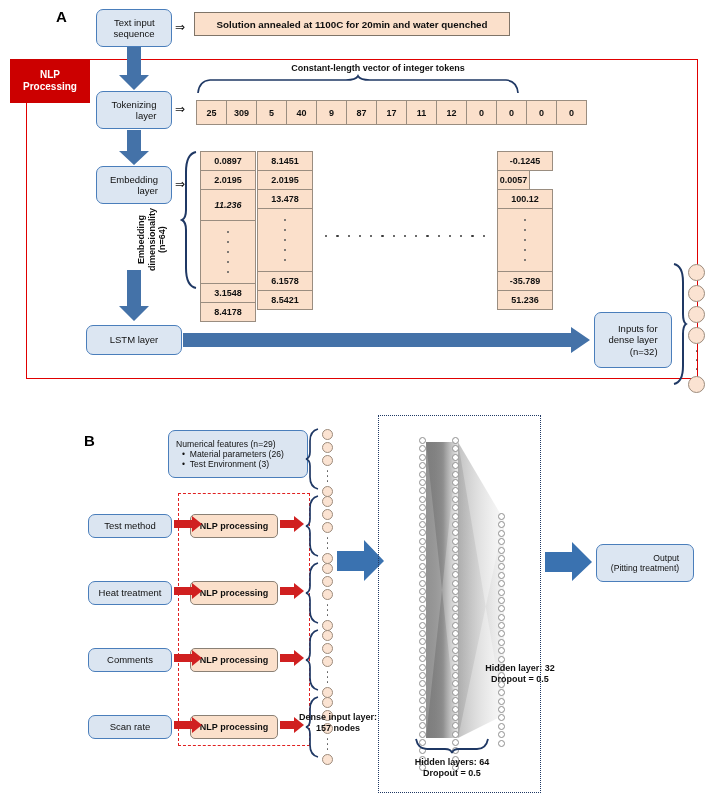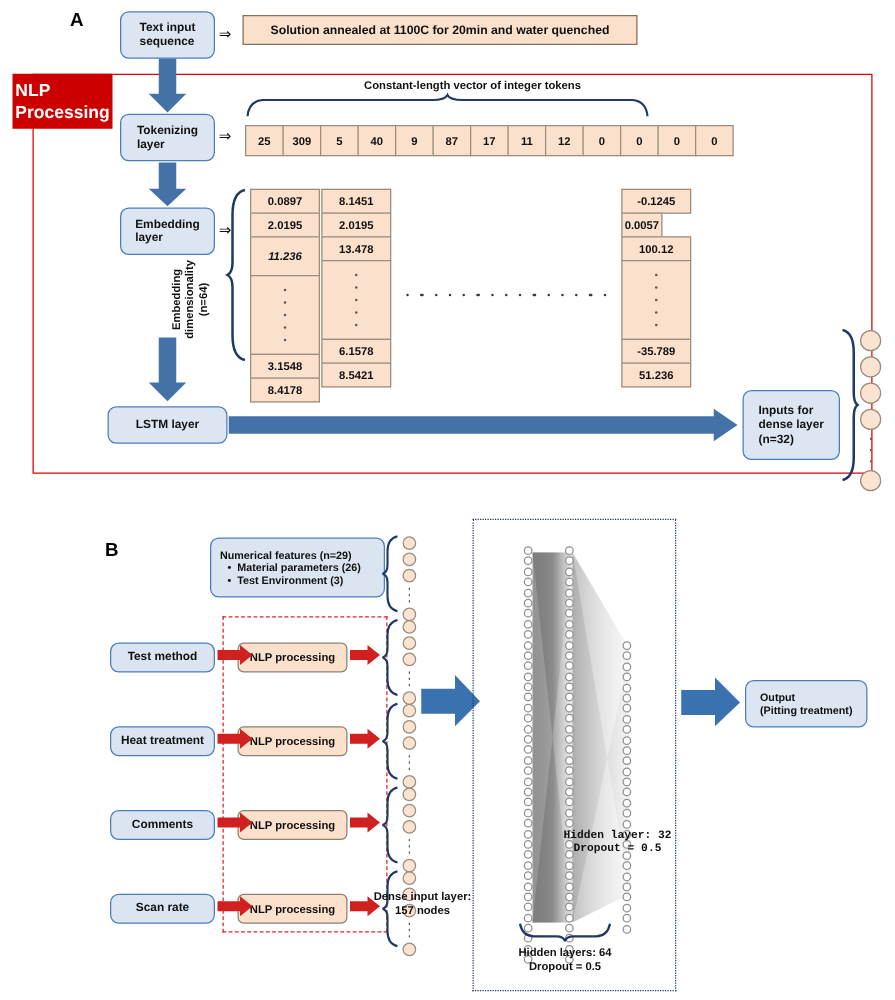--- a/index.html
+++ b/index.html
@@ -5,22 +5,22 @@
   html,body{margin:0;padding:0;background:#ffffff;}
   body{width:716px;height:800px;position:relative;overflow:hidden;
        font-family:"Liberation Sans","DejaVu Sans",sans-serif;
        color:#111111;-webkit-font-smoothing:antialiased;}
   .abs{position:absolute;}
   .panel-letter{font-weight:bold;font-size:15px;color:#000;}
 
   
   .bluebox{
     background:#dce6f2;border:1.3px solid #4a7ebb;border-radius:7px;
-    display:flex;align-items:center;justify-content:center;text-align:left;
-    font-weight:bold;font-size:9.5px;line-height:1.18;color:#101010;
+    display:flex;align-items:center;justify-content:center;text-align:right;
+    font-weight:normal;font-size:9.5px;line-height:1.18;color:#101010;
     box-sizing:border-box;padding:2px 3px;
   }
   .bluebox.soft{background:#dbe5f1;}
   
   .peachbox{
     background:#fbe0cb;border:1px solid #9a8d80;
     display:flex;align-items:center;justify-content:center;text-align:center;
     font-weight:bold;font-size:9px;color:#101010;box-sizing:border-box;
   }
   .nlpbox{
@@ -29,22 +29,22 @@
     font-weight:bold;font-size:9px;color:#101010;box-sizing:border-box;
   }
   .sentencebox{
     background:#fbe0cb;border:1.2px solid #7f7468;
     display:flex;align-items:center;justify-content:center;text-align:center;
     font-weight:bold;font-size:9.8px;color:#101010;box-sizing:border-box;
     padding:0 6px;
   }
   
   .redtag{
-    background:#cc0000;color:#ffffff;font-weight:bold;font-size:14px;
-    display:flex;align-items:center;justify-content:center;text-align:left;
+    background:#cc0000;color:#ffffff;font-weight:bold;font-size:10px;
+    display:flex;align-items:center;justify-content:center;text-align:center;
     line-height:1.2;box-sizing:border-box;
   }
   .redframe{border:1.6px solid #e00000;box-sizing:border-box;}
   .dotframe{border:1.7px dotted #1f3864;box-sizing:border-box;}
   .dotframe-red{border:1.5px dashed #e02020;box-sizing:border-box;}
 
   .caption{font-weight:bold;font-size:9px;color:#101010;text-align:center;line-height:1.22;}
   .vert{writing-mode:vertical-rl;transform:rotate(180deg);}
   .arrowglyph{font-size:12px;color:#111;line-height:1;}
   .node{border-radius:50%;background:#fbe3d2;border:1.1px solid #9c8b7c;box-sizing:border-box;}
@@ -482,21 +482,21 @@
     <div class="nn-node" style="width: 7px; height: 7px; border-radius: 50%; background: rgb(255, 255, 255); border: 0.8px solid rgb(143, 143, 143); box-sizing: border-box; margin-bottom: 1.4px;"></div>
     <div class="nn-node" style="width: 7px; height: 7px; border-radius: 50%; background: rgb(255, 255, 255); border: 0.8px solid rgb(143, 143, 143); box-sizing: border-box; margin-bottom: 1.4px;"></div>
     <div class="nn-node" style="width: 7px; height: 7px; border-radius: 50%; background: rgb(255, 255, 255); border: 0.8px solid rgb(143, 143, 143); box-sizing: border-box; margin-bottom: 1.4px;"></div>
     <div class="nn-node" style="width: 7px; height: 7px; border-radius: 50%; background: rgb(255, 255, 255); border: 0.8px solid rgb(143, 143, 143); box-sizing: border-box; margin-bottom: 1.4px;"></div>
     <div class="nn-node" style="width: 7px; height: 7px; border-radius: 50%; background: rgb(255, 255, 255); border: 0.8px solid rgb(143, 143, 143); box-sizing: border-box; margin-bottom: 1.4px;"></div>
     <div class="nn-node" style="width: 7px; height: 7px; border-radius: 50%; background: rgb(255, 255, 255); border: 0.8px solid rgb(143, 143, 143); box-sizing: border-box; margin-bottom: 1.4px;"></div>
     <div class="nn-node" style="width: 7px; height: 7px; border-radius: 50%; background: rgb(255, 255, 255); border: 0.8px solid rgb(143, 143, 143); box-sizing: border-box; margin-bottom: 1.4px;"></div>
     <div class="nn-node" style="width: 7px; height: 7px; border-radius: 50%; background: rgb(255, 255, 255); border: 0.8px solid rgb(143, 143, 143); box-sizing: border-box; margin-bottom: 1.4px;"></div>
   </div>
 
-<div class="abs caption" style="left:444px;top:663px;width:100px;white-space:pre-line;font-family:Liberation Mono, monospace;">Hidden layer: 32
+<div class="abs caption" style="left:470px;top:663px;width:100px;white-space:pre-line;">Hidden layer: 32
 Dropout = 0.5</div>
 
 <svg class="abs" style="left:414px;top:738px;" width="76" height="16">
   <path d="M2,1 Q4,11 13,11 L31,11 Q37,11 38,15 Q39,11 45,11 L63,11 Q72,11 74,1" fill="none" stroke="#1f3864" stroke-width="1.8"></path>
 </svg>
 <div class="abs caption" style="left:402px;top:757px;width:100px;white-space:pre-line;">Hidden layers: 64
 Dropout = 0.5</div>
 
 <svg class="abs" style="left:545px;top:542px;" width="48" height="40">
   <polygon points="0,10 27,10 27,0 47,20 27,39 27,30 0,30" fill="#3a72b0"></polygon>

